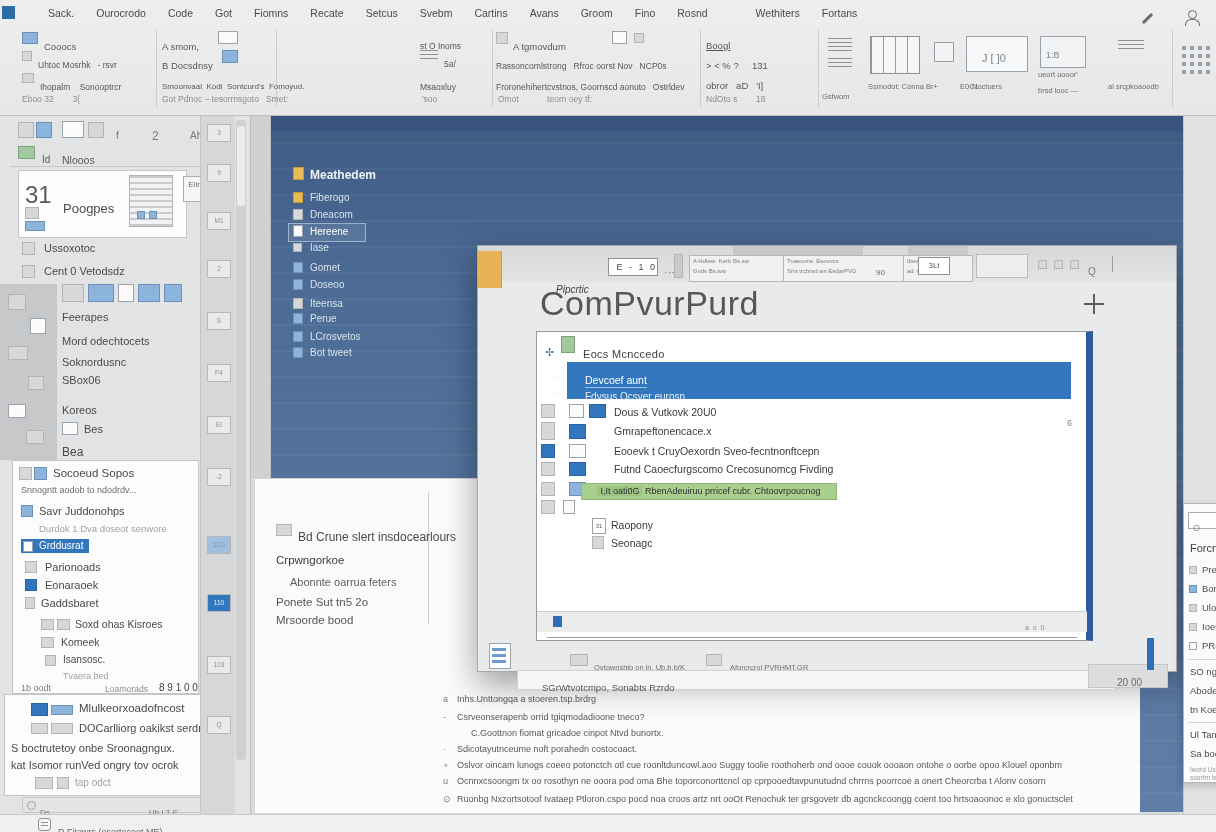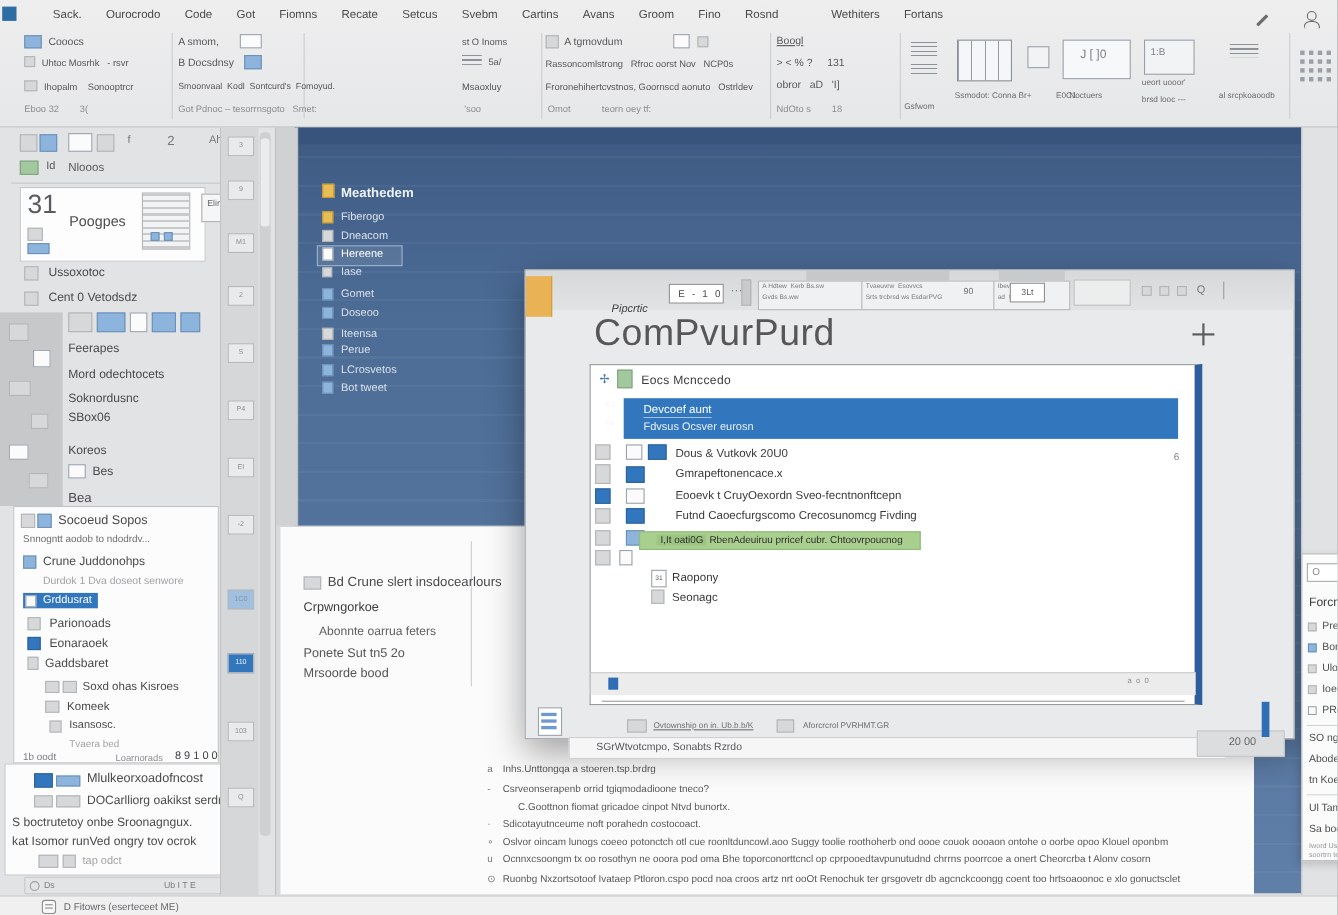--- a/index.html
+++ b/index.html
@@ -1,19 +1,19 @@
 <!DOCTYPE html>
 <html><head>
 <meta charset="utf-8">
 <style>
   html,body{margin:0;padding:0;background:#9a9b9d;}
   .screen{position:relative;width:1216px;height:832px;overflow:hidden;background:#d9dadb;
     font-family:"Liberation Sans",sans-serif;color:#3c3c3c;}
   .abs{position:absolute;}
-  .txt{position:absolute;white-space:pre;}
+  .txt{position:absolute;white-space:pre;margin-top:8px;}
   .ic{position:absolute;box-sizing:border-box;border:1px solid #a8b0ba;background:#e7ebf0;}
   .ic.b{background:#8db4dc;border-color:#6d91b6;}
   .ic.bb{background:#3277bd;border-color:#2a629c;}
   .ic.g{background:#a3c8a0;border-color:#7da47a;}
   .ic.y{background:#e9bd55;border-color:#c49a37;}
   .ic.w{background:#fbfbfc;border-color:#9aa2ab;}
   .ic.gr{background:#d6d8da;border-color:#b2b4b6;}
   .ham{position:absolute;background:repeating-linear-gradient(180deg,#8d9298 0 1px,transparent 1px 4px);}
   
   .ribbon{position:absolute;left:0;top:0;width:1216px;height:115px;
@@ -313,21 +313,21 @@
     <span class="ic w" style="left:62px;top:306px;width:16px;height:13px;"></span>
     <span class="lrow" style="left:84px;top:307px;">Bes</span>
     <span class="lrow" style="left:62px;top:329px;font-size:12px;">Bea</span>
 
     <div class="lpw" style="left:12px;top:344px;width:185px;height:232px;">
       <span class="ic gr" style="left:6px;top:6px;width:13px;height:13px;"></span>
       <span class="ic b" style="left:21px;top:6px;width:13px;height:13px;"></span>
       <span class="lrow" style="left:40px;top:6px;font-size:11.5px;">Socoeud Sopos</span>
       <span class="lrow" style="left:8px;top:24px;font-size:9px;color:#6e6e70;">Snnogntt aodob to ndodrdv...</span>
       <span class="ic b" style="left:8px;top:44px;width:12px;height:12px;"></span>
-      <span class="lrow" style="left:26px;top:44px;">Crune Juddonohps</span>
+      <span class="lrow" style="left:26px;top:44px;">Savr Juddonohps</span>
       <span class="lrow gray" style="left:26px;top:62px;font-size:9.5px;">Durdok 1 Dva doseot senwore</span>
       <span class="ic w" style="left:10px;top:80px;width:10px;height:11px;z-index:2;"></span>
       <span class="selchip" style="left:8px;top:78px;">Grddusrat</span>
       <span class="ic gr" style="left:12px;top:100px;width:12px;height:12px;"></span>
       <span class="lrow" style="left:32px;top:100px;">Parionoads</span>
       <span class="ic bb" style="left:12px;top:118px;width:12px;height:12px;"></span>
       <span class="lrow" style="left:32px;top:118px;">Eonaraoek</span>
       <span class="ic gr" style="left:12px;top:136px;width:10px;height:12px;"></span>
       <span class="lrow" style="left:28px;top:136px;">Gaddsbaret</span>
       <span class="ic gr" style="left:28px;top:158px;width:13px;height:11px;"></span>

